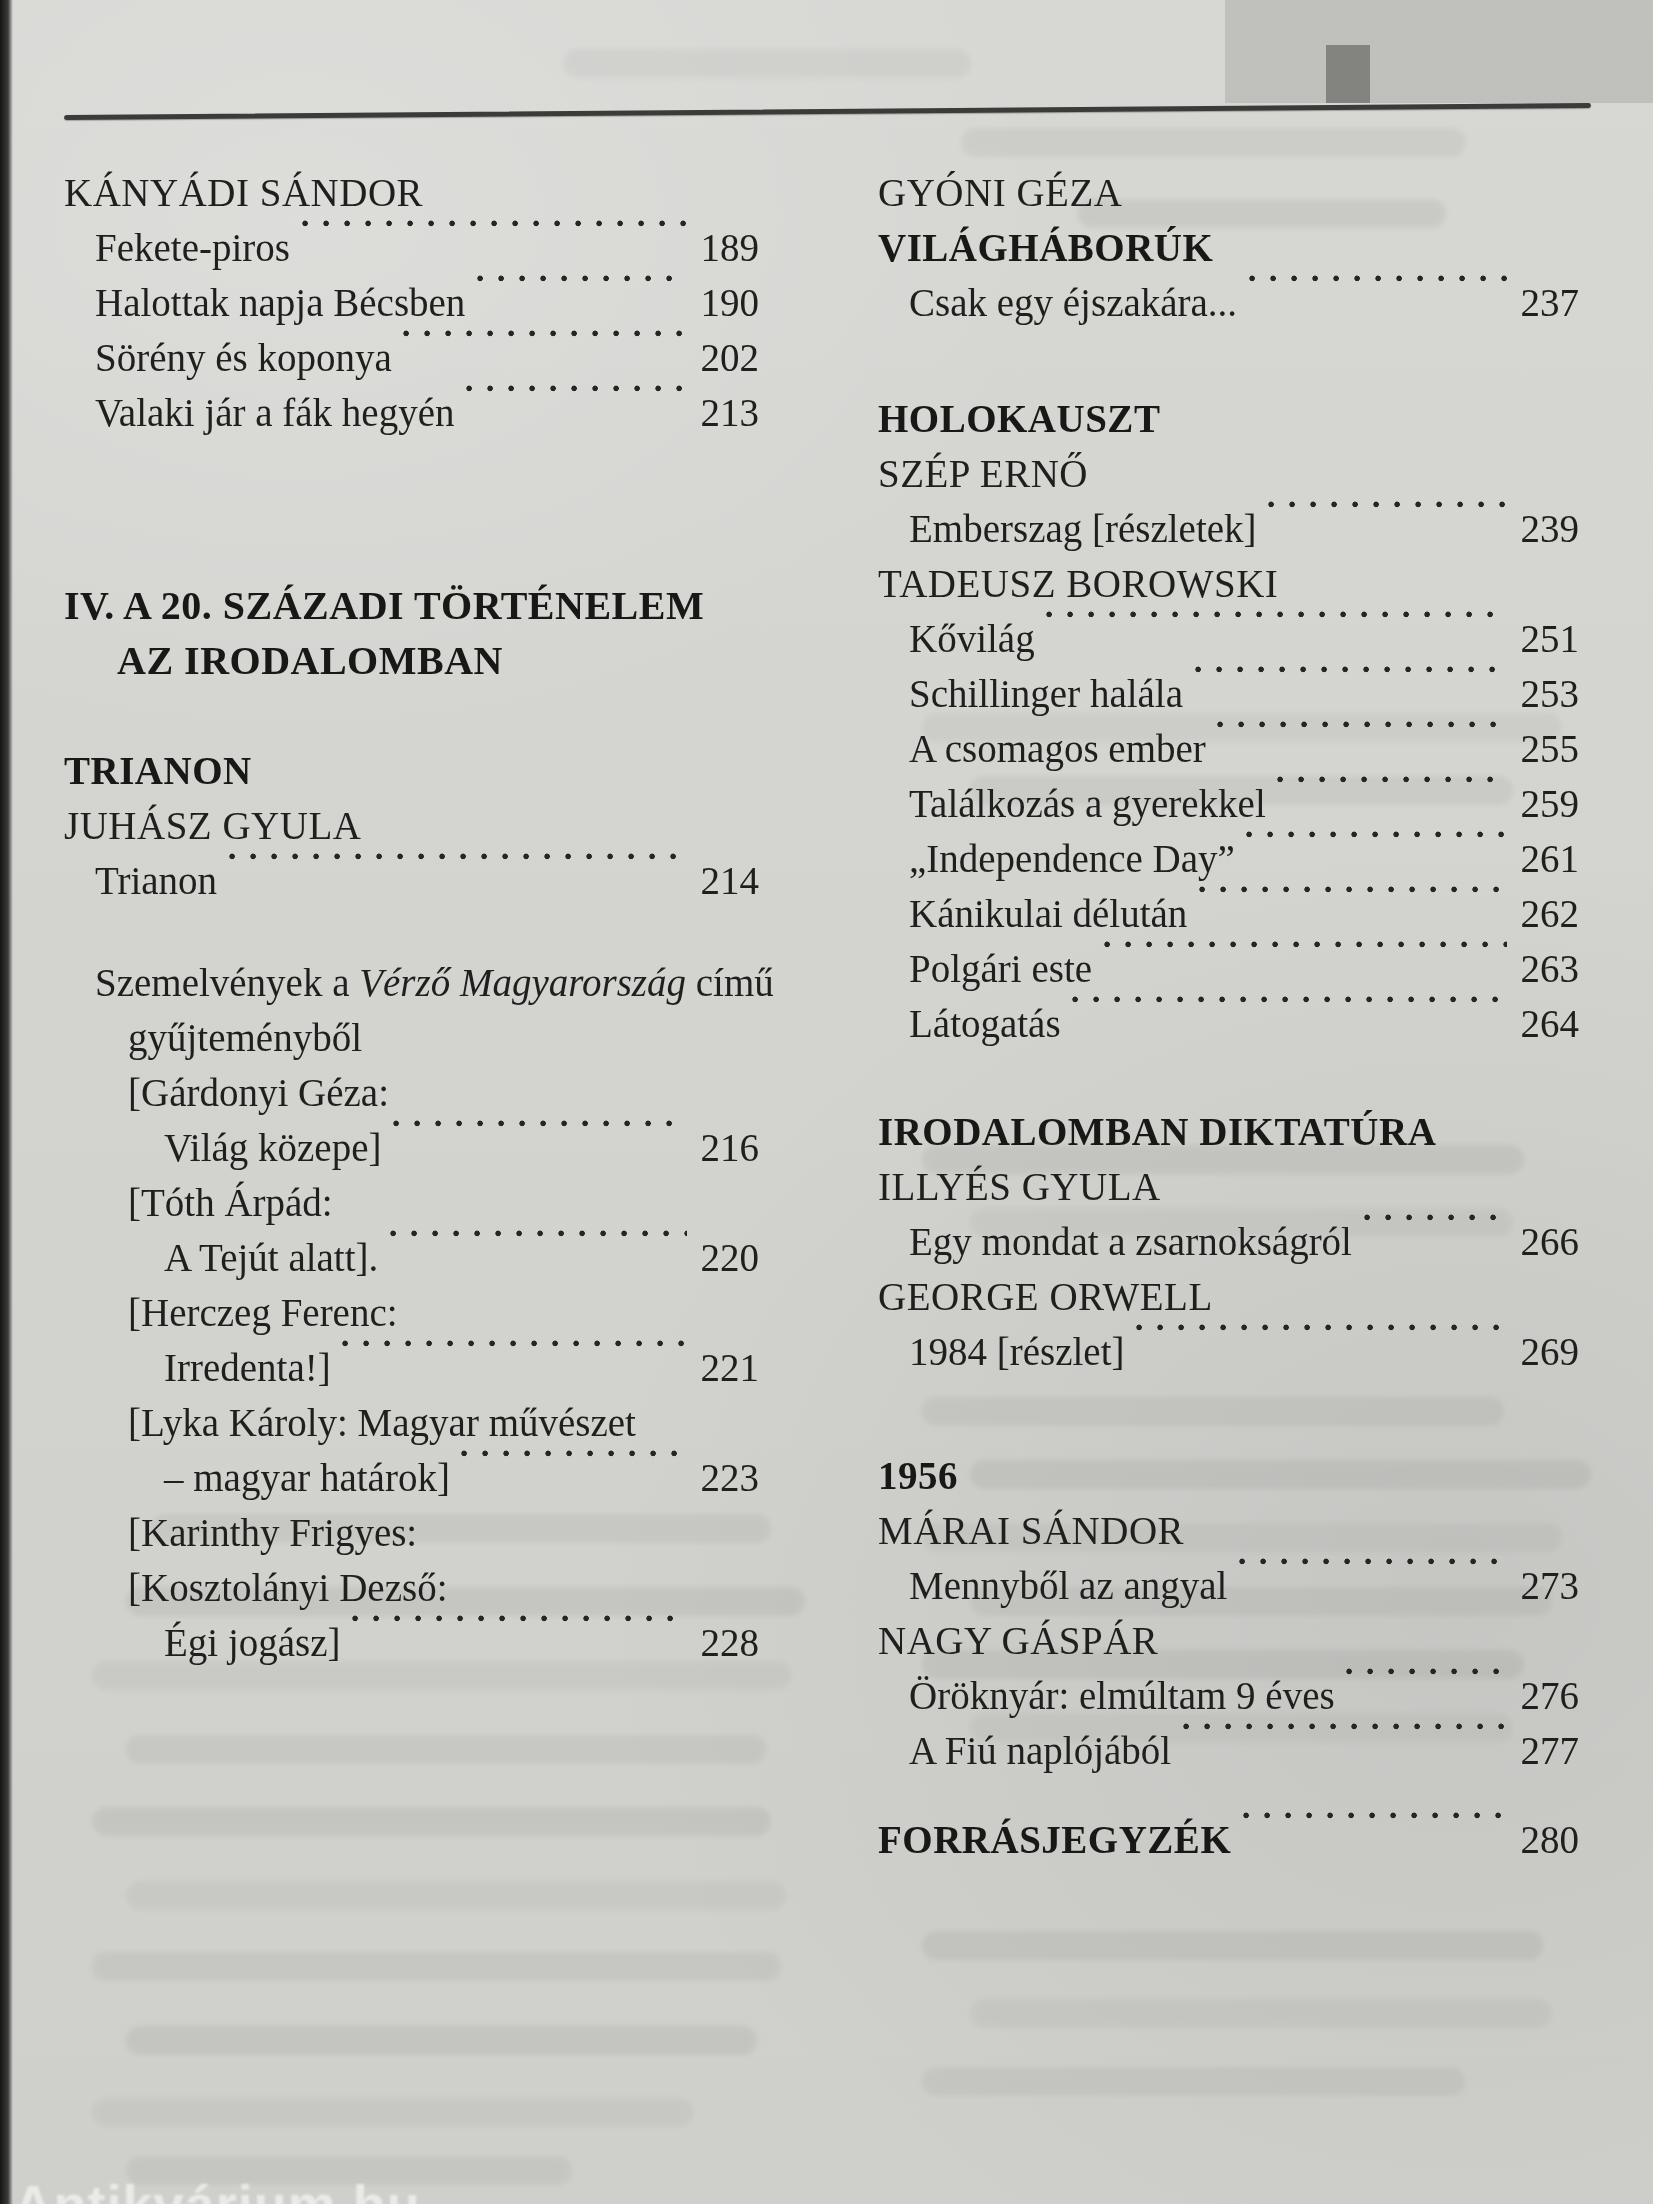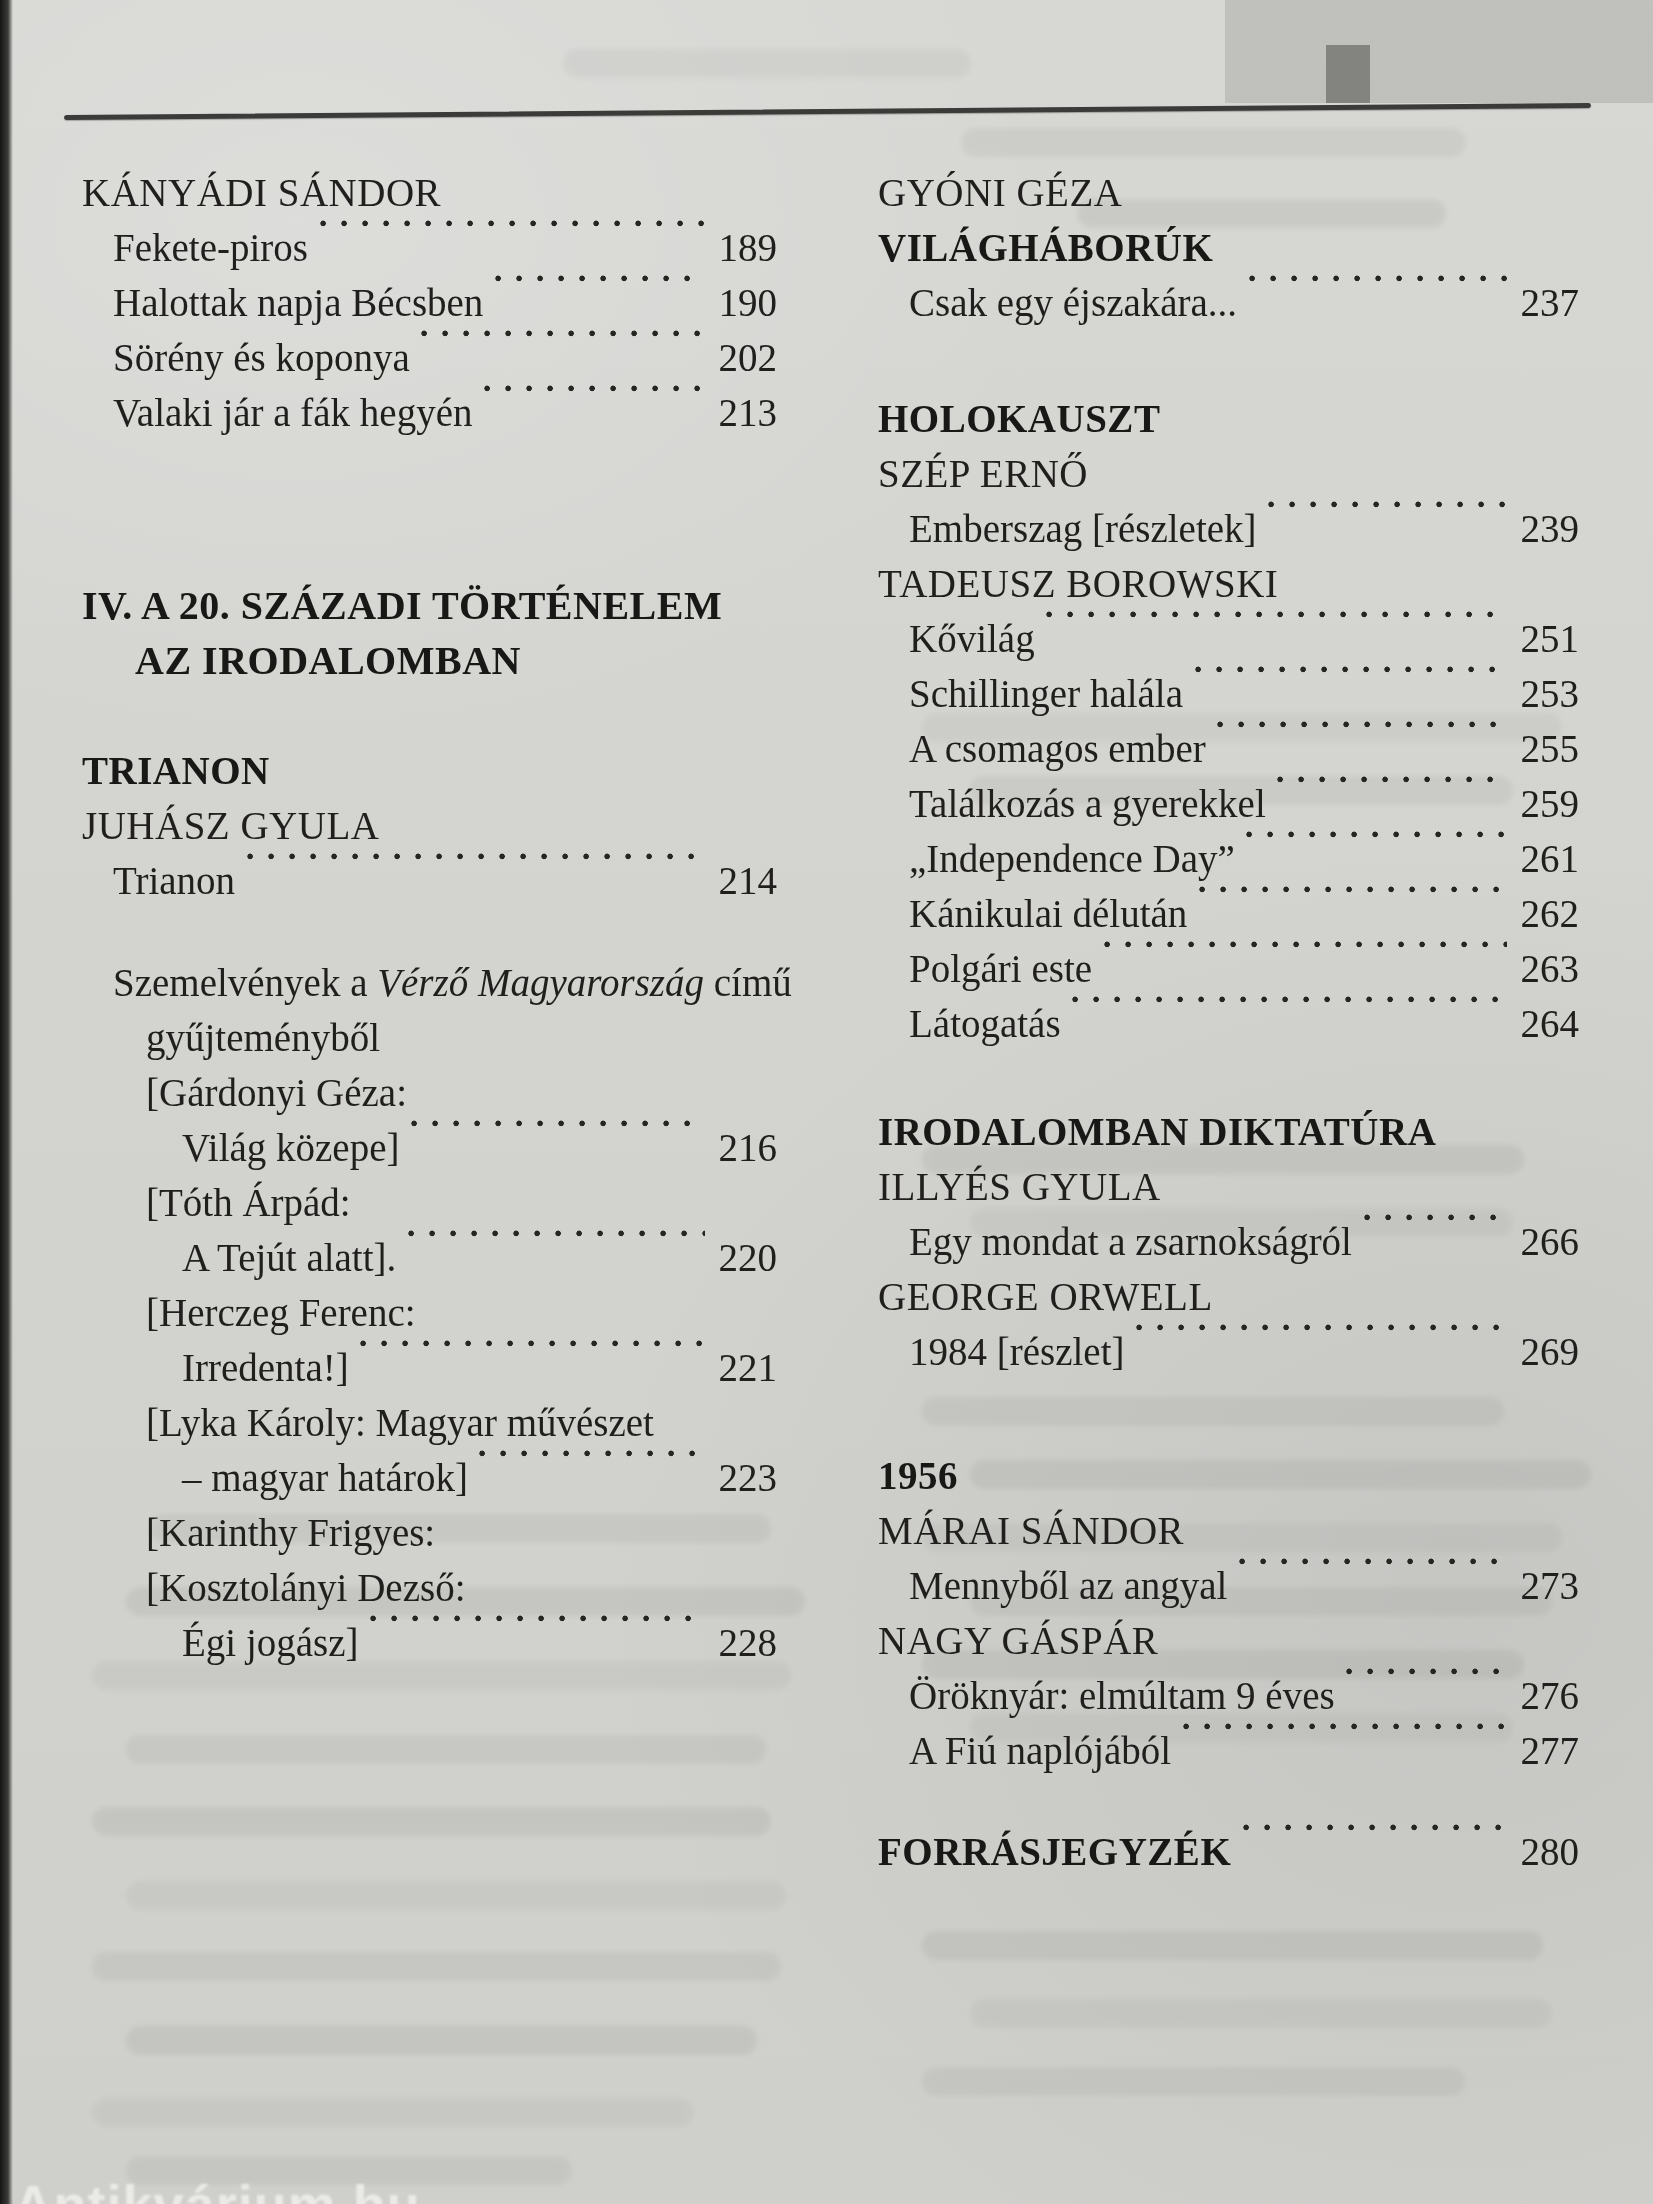--- a/index.html
+++ b/index.html
@@ -16,21 +16,21 @@
     background:linear-gradient(90deg,#151513,#3c3c3a 62%,rgba(0,0,0,0));}
   .scan-band{position:absolute;left:1225px;top:0;width:429px;height:103px;
     background:rgba(86,86,84,.18);}
   .scan-square{position:absolute;left:1326px;top:45px;width:44px;height:58px;
     background:rgba(58,58,56,.45);}
   .rule{position:absolute;left:64px;top:115px;width:1527px;height:4.9px;background:#3b3b39;
     border-radius:2.9px;transform:rotate(-0.45deg);transform-origin:left center;
     box-shadow:0 1px 1px rgba(0,0,0,.25);}
   .ghost{position:absolute;height:29px;border-radius:14.6px;background:#6c6c68;filter:blur(2.9px);}
   .col{position:absolute;top:165px;}
-  .col-left{left:82px;width:695px;}
+  .col-left{left:64px;width:695px;}
   .col-right{left:878px;width:701px;}
   .toc-block{margin:0;}
   .tline{height:55px;line-height:55px;white-space:nowrap;font-size:39px;}
   .caps{letter-spacing:0.5px;}
   .bold{font-weight:700;color:#181816;}
   .section{font-size:40px;font-weight:700;letter-spacing:0.5px;color:#181816;}
   .row{display:flex;align-items:flex-start;height:55px;white-space:nowrap;}
   .row .lbl{font-size:39px;line-height:55px;}
   .row.theme .lbl{font-weight:700;letter-spacing:0.5px;color:#181816;}
   .row .pg{font-size:39px;line-height:55px;}
@@ -246,21 +246,21 @@
           <span class="lbl">Öröknyár: elmúltam 9 éves</span>
           <span class="leader"></span>
           <span class="pg">276</span>
         </div>
         <div class="row ind1">
           <span class="lbl">A Fiú naplójából</span>
           <span class="leader"></span>
           <span class="pg">277</span>
         </div>
       </div>
-      <div class="toc-block" style="margin-top: 46px;">
+      <div class="toc-block" style="margin-top: 34px;">
         <div class="row ind0 theme">
           <span class="lbl">FORRÁSJEGYZÉK</span>
           <span class="leader"></span>
           <span class="pg">280</span>
         </div>
       </div>
     </div>
 
   <div class="watermark">
     <span>Antikvárium.hu</span>

